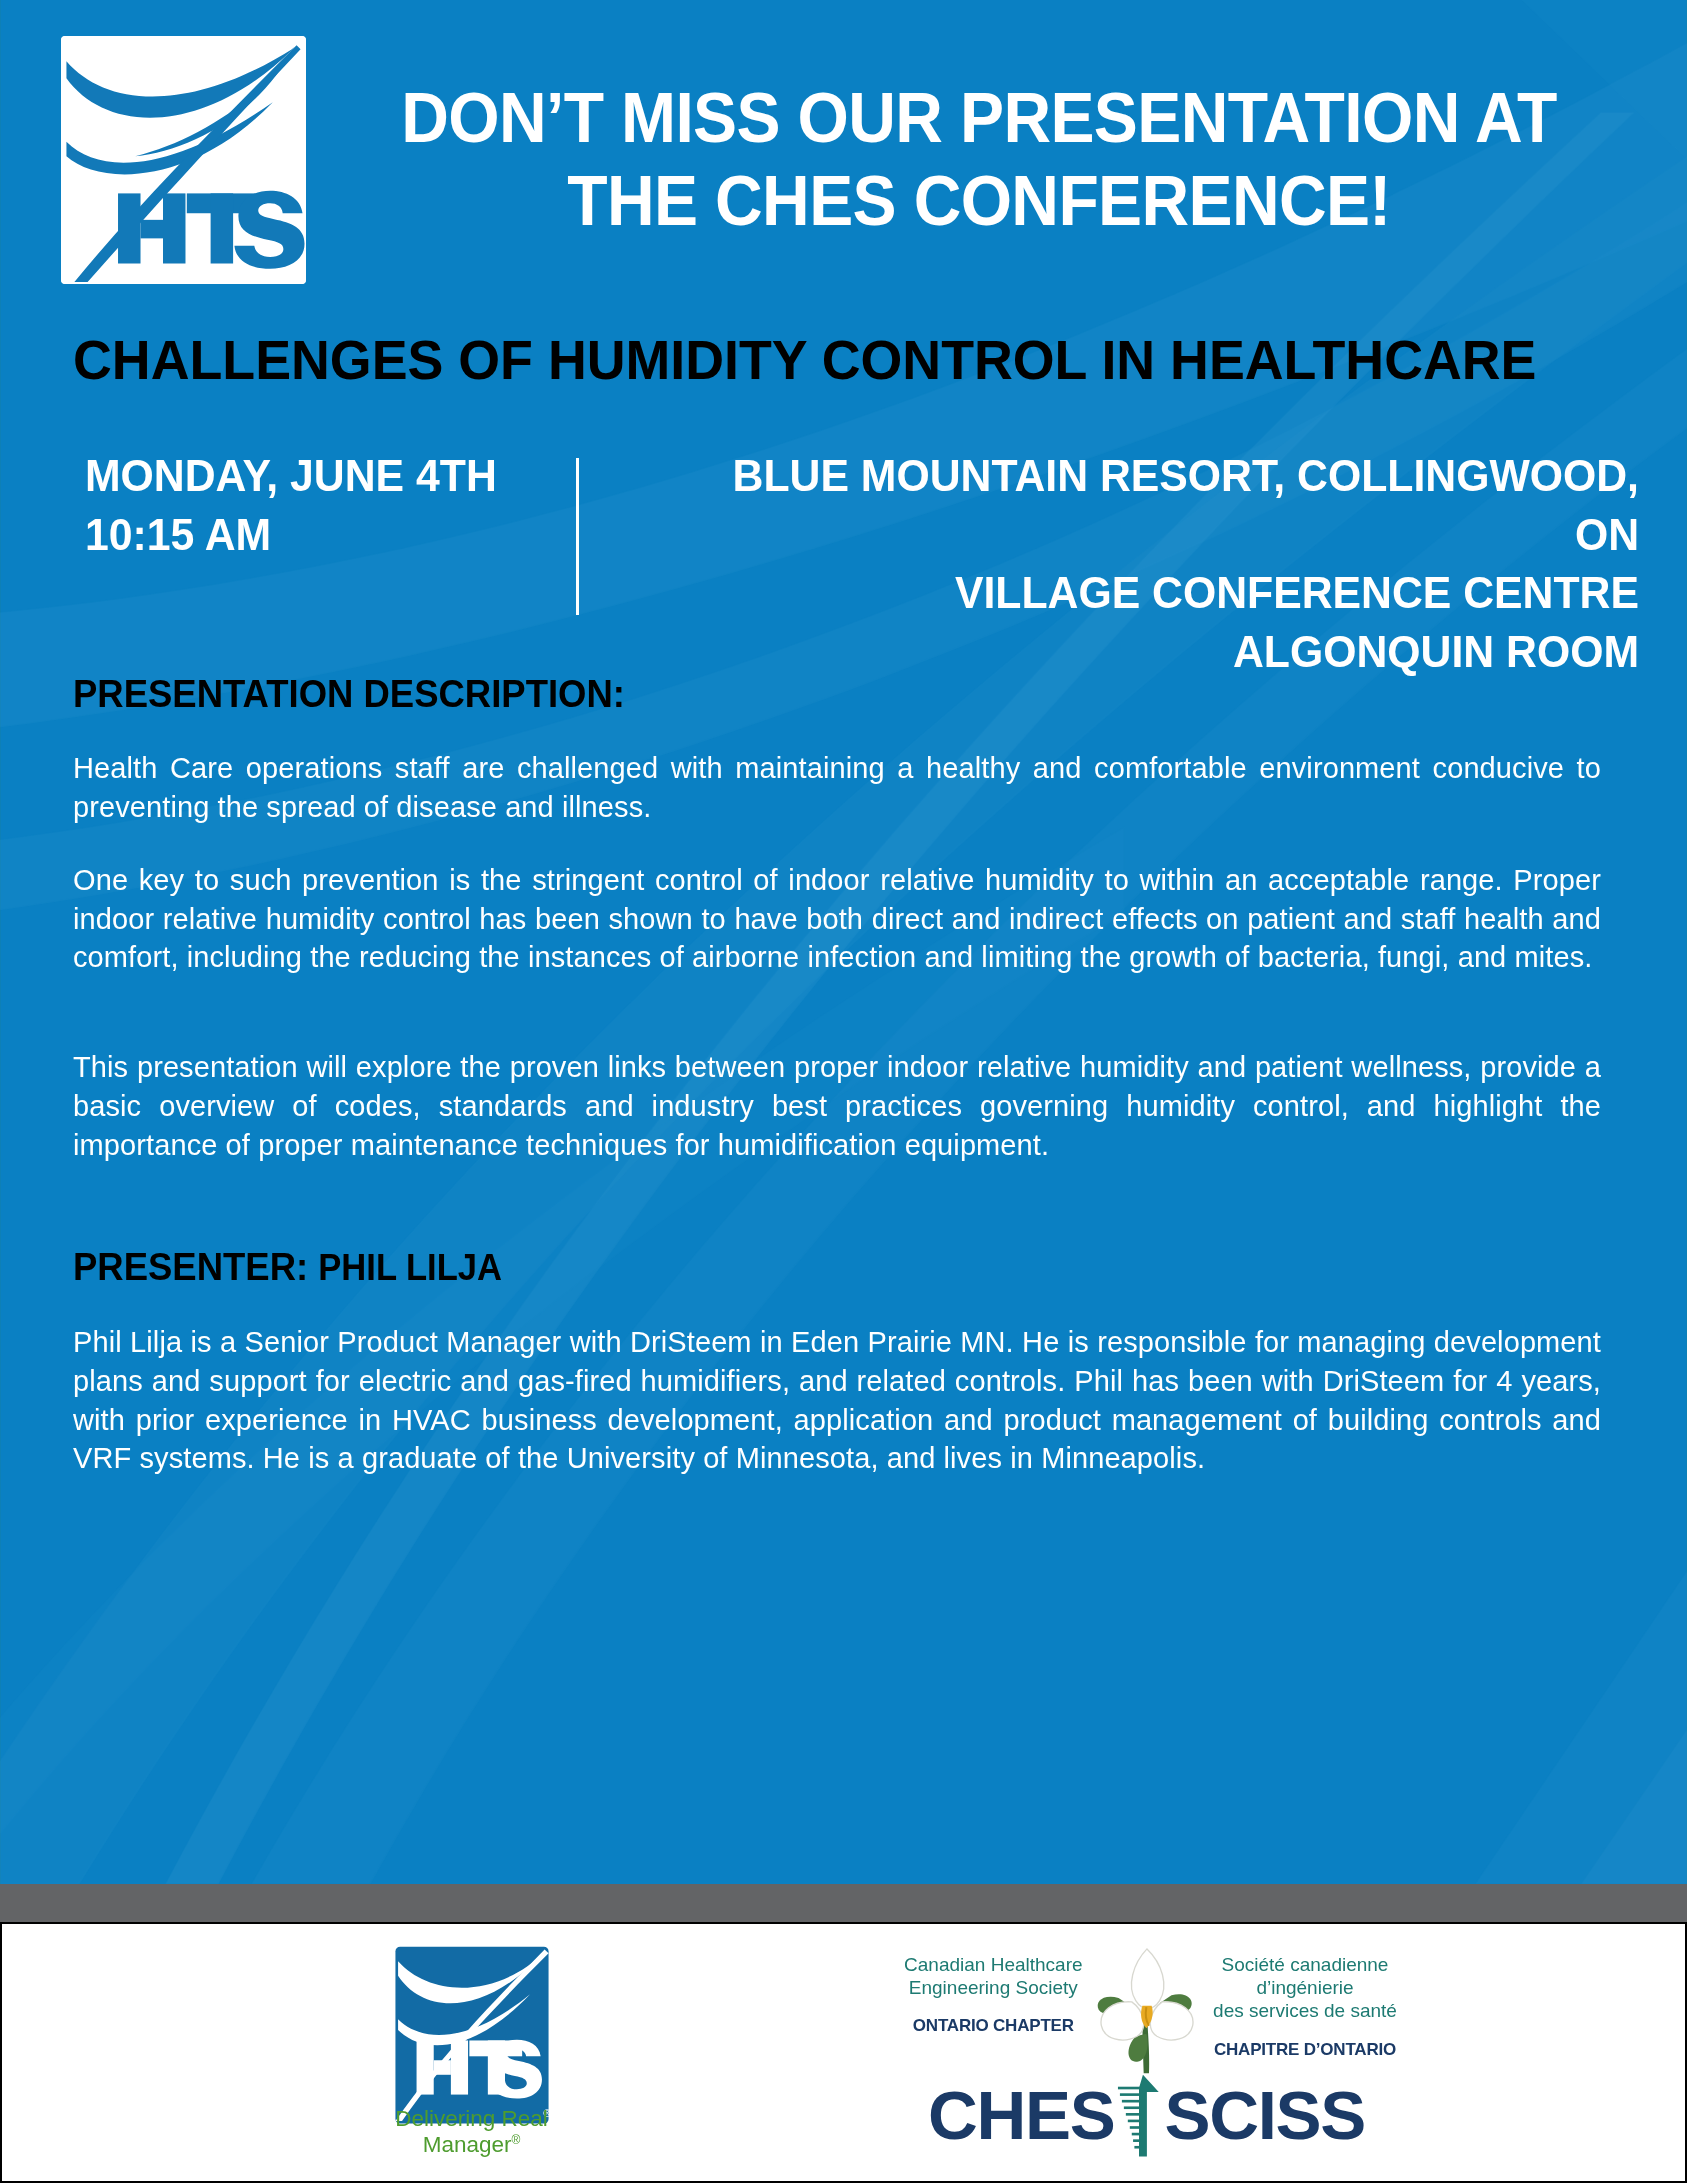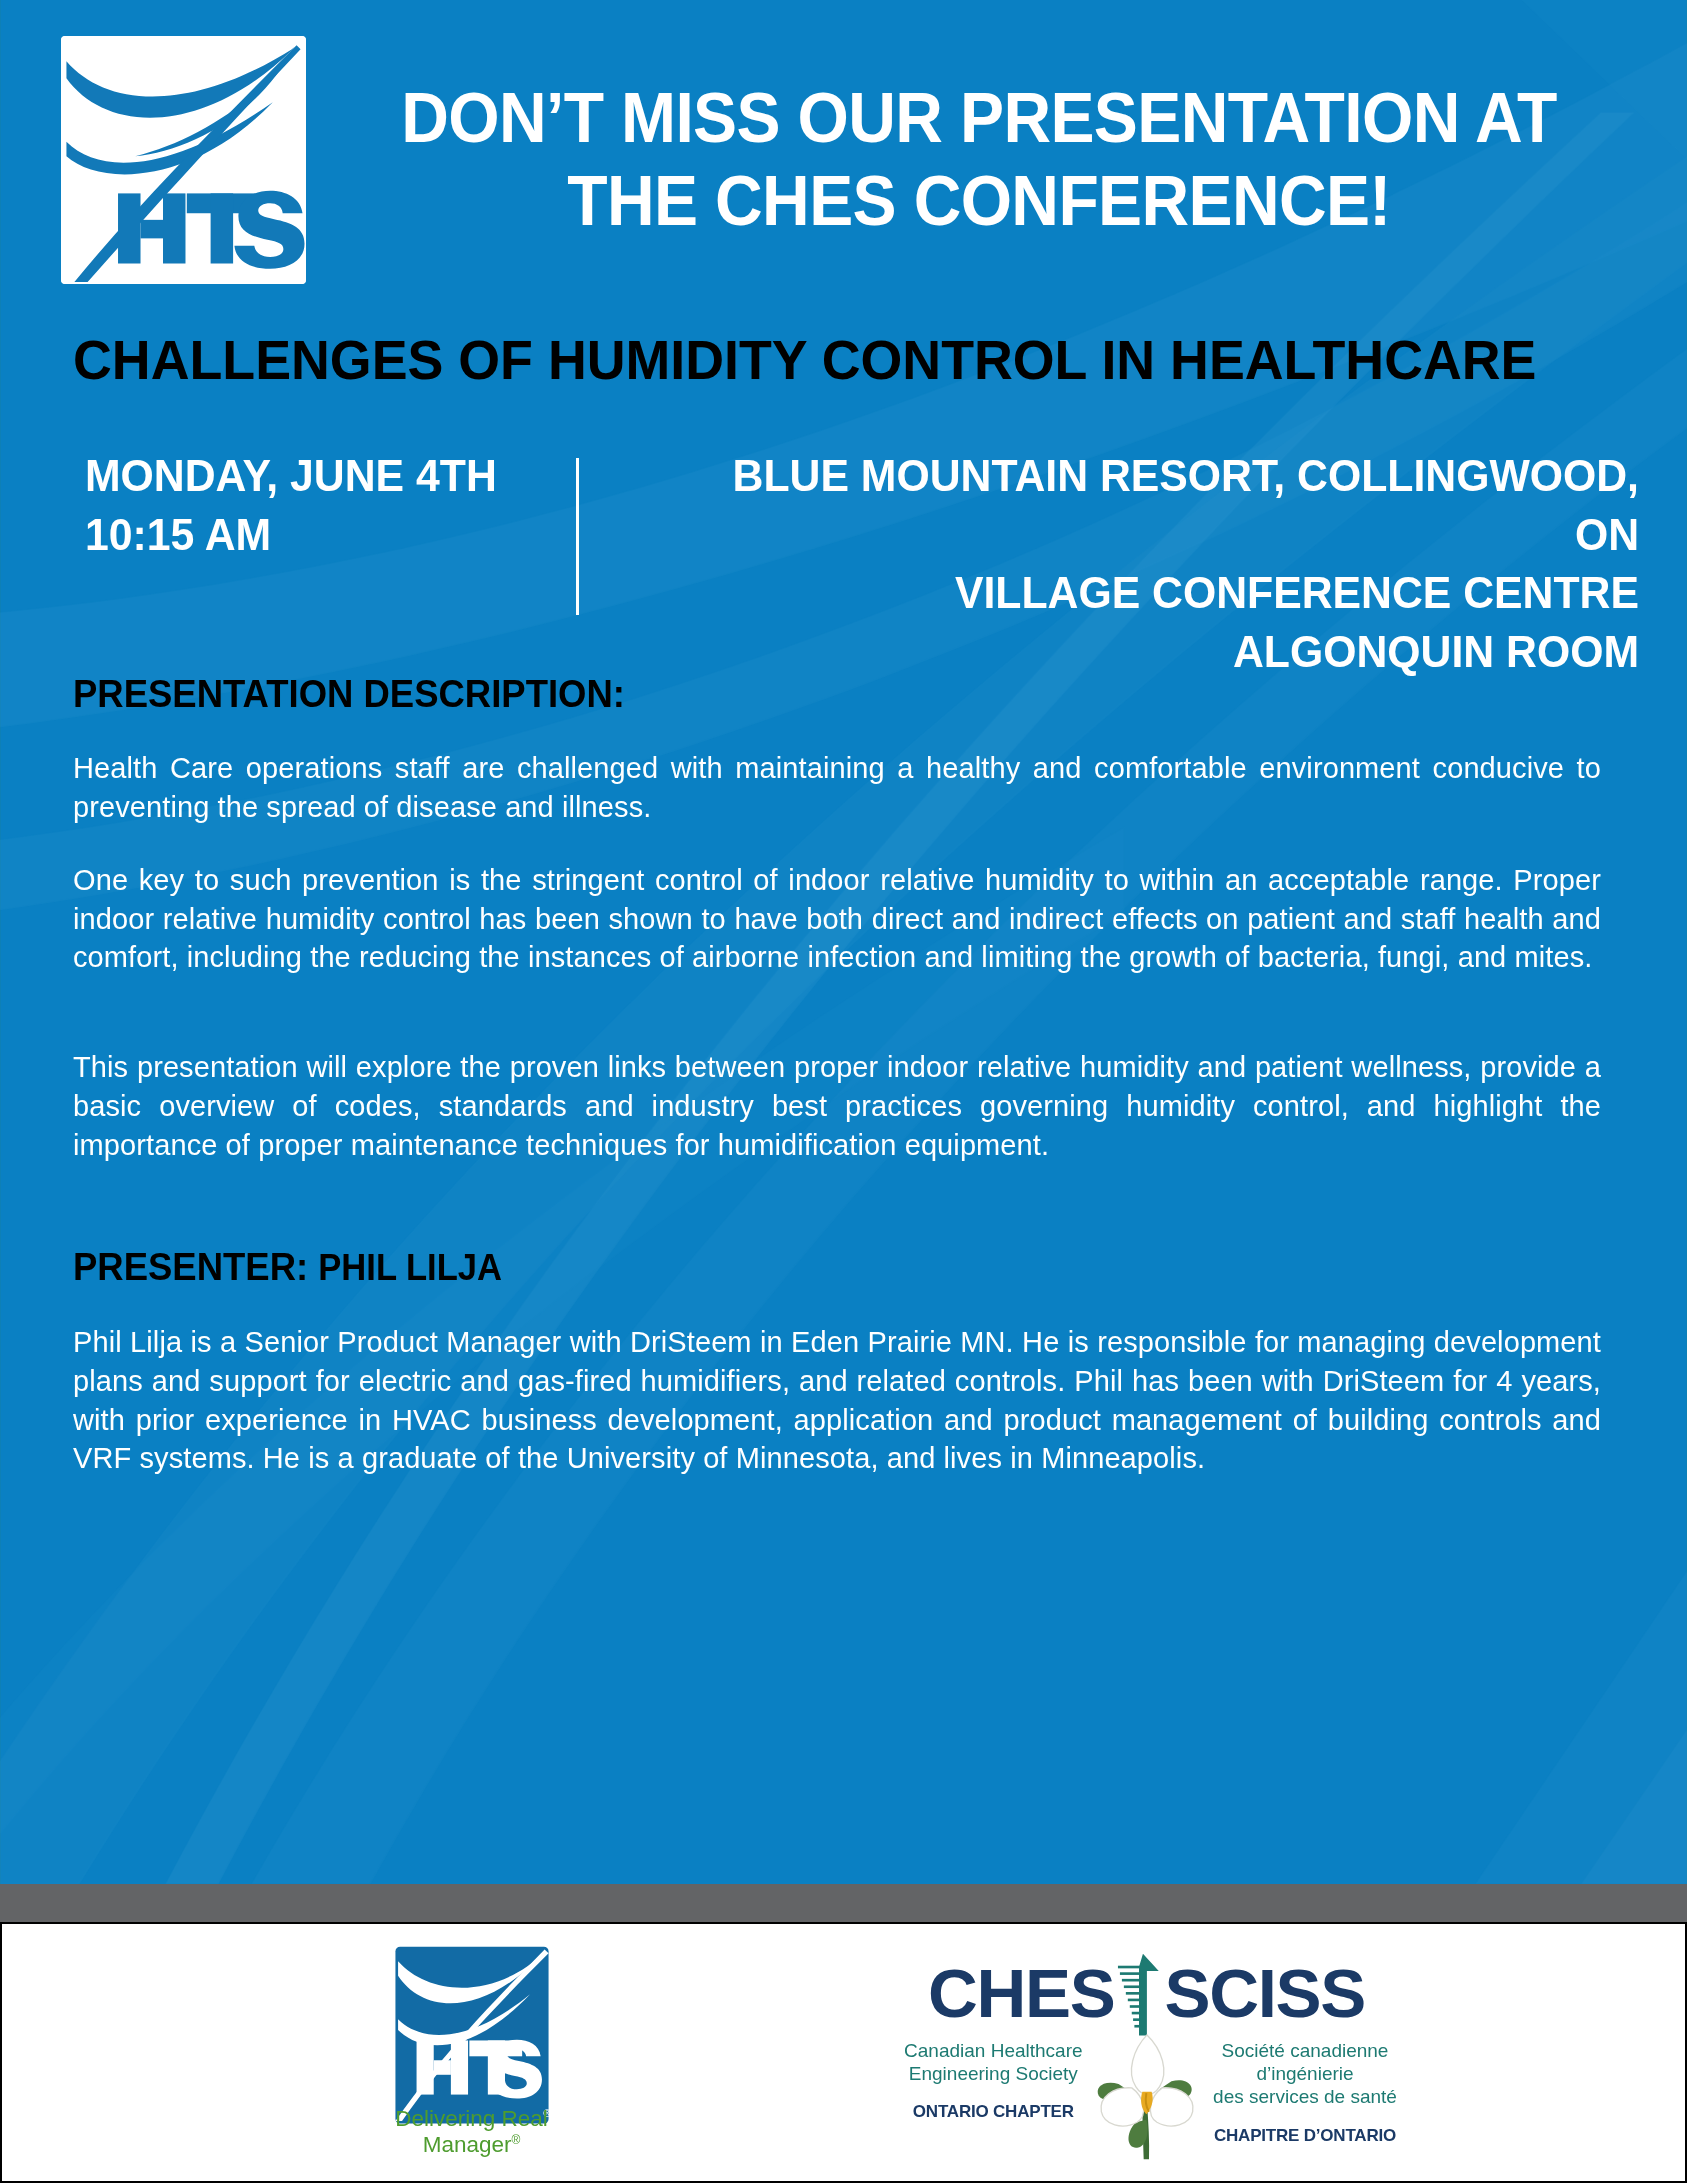--- a/index.html
+++ b/index.html
@@ -282,20 +282,51 @@
           </g>
           <text x="258" y="262" font-family="'Liberation Sans', sans-serif" font-size="16" fill="#ffffff">®</text>
         </svg>
       </div>
       <div id="f-hts-tag">
         <span>Delivering Real Manager</span><sup>®</sup>
       </div>
     </div>
 
     <div id="f-ches">
+      <div id="ches-sub">
+        <div class="ches-col" id="ches-col-left">
+          <div>Canadian Healthcare</div>
+          <div>Engineering Society</div>
+          <div class="ches-chapter">ONTARIO CHAPTER</div>
+        </div>
+
+        <div id="ches-flower">
+          <svg width="126" height="139" viewBox="0 0 190 210" xmlns="http://www.w3.org/2000/svg">
+
+            <path d="M 95,120 C 97,150 99,178 98,206 L 90,206 C 89,176 88,148 88,120 Z" fill="#3d6b35"></path>
+
+            <path d="M 52,92 C 28,86 16,98 22,110 C 30,122 58,116 70,104 Z" fill="#4e7c3f"></path>
+            <path d="M 132,88 C 156,82 168,96 160,108 C 150,120 124,112 114,100 Z" fill="#4e7c3f"></path>
+            <path d="M 78,150 C 60,170 66,192 82,188 C 96,184 98,160 94,146 Z" fill="#4e7c3f"></path>
+
+            <path d="M 95,18 C 74,40 64,74 78,96 C 88,112 104,112 114,96 C 128,74 118,40 95,18 Z" fill="#ffffff" stroke="#d8d8d0" stroke-width="2"></path>
+            <path d="M 72,98 C 44,96 22,112 26,134 C 30,154 58,162 80,150 C 96,140 92,112 72,98 Z" fill="#ffffff" stroke="#d8d8d0" stroke-width="2"></path>
+            <path d="M 118,98 C 146,96 168,112 164,134 C 160,154 132,162 110,150 C 94,140 98,112 118,98 Z" fill="#ffffff" stroke="#d8d8d0" stroke-width="2"></path>
+
+            <path d="M 88,104 C 84,116 86,130 94,138 C 102,130 106,116 102,104 Z" fill="#e8aa22"></path>
+            <path d="M 94,106 C 92,118 94,128 98,134" stroke="#c98f10" stroke-width="3" fill="none"></path>
+          </svg>
+        </div>
+
+        <div class="ches-col" id="ches-col-right">
+          <div>Société canadienne d’ingénierie</div>
+          <div>des services de santé</div>
+          <div class="ches-chapter">CHAPITRE D’ONTARIO</div>
+        </div>
+      </div>
       <div id="ches-row">
         <span class="ches-word">CHES</span>
         <span id="ches-tree">
           <svg width="50" height="86" viewBox="0 0 76 130" xmlns="http://www.w3.org/2000/svg">
             <g fill="#1d7a72">
               <path d="M 40,2 L 62,30 L 44,30 L 44,126 L 32,126 L 32,30 L 18,30 Z" opacity="0"></path>
 
               <path d="M 44,4 L 68,30 L 50,30 L 50,128 L 38,128 L 38,24 Z"></path>
               <rect x="6" y="22" width="34" height="4"></rect>
               <rect x="9" y="32" width="31" height="4"></rect>
@@ -305,48 +336,17 @@
               <rect x="21" y="72" width="19" height="4"></rect>
               <rect x="24" y="82" width="16" height="4"></rect>
               <rect x="27" y="92" width="13" height="4"></rect>
               <rect x="29" y="102" width="11" height="4"></rect>
               <rect x="31" y="112" width="9" height="4"></rect>
             </g>
           </svg>
         </span>
         <span class="ches-word">SCISS</span>
       </div>
-      <div id="ches-sub">
-        <div class="ches-col" id="ches-col-left">
-          <div>Canadian Healthcare</div>
-          <div>Engineering Society</div>
-          <div class="ches-chapter">ONTARIO CHAPTER</div>
-        </div>
-
-        <div id="ches-flower">
-          <svg width="126" height="139" viewBox="0 0 190 210" xmlns="http://www.w3.org/2000/svg">
-
-            <path d="M 95,120 C 97,150 99,178 98,206 L 90,206 C 89,176 88,148 88,120 Z" fill="#3d6b35"></path>
-
-            <path d="M 52,92 C 28,86 16,98 22,110 C 30,122 58,116 70,104 Z" fill="#4e7c3f"></path>
-            <path d="M 132,88 C 156,82 168,96 160,108 C 150,120 124,112 114,100 Z" fill="#4e7c3f"></path>
-            <path d="M 78,150 C 60,170 66,192 82,188 C 96,184 98,160 94,146 Z" fill="#4e7c3f"></path>
-
-            <path d="M 95,18 C 74,40 64,74 78,96 C 88,112 104,112 114,96 C 128,74 118,40 95,18 Z" fill="#ffffff" stroke="#d8d8d0" stroke-width="2"></path>
-            <path d="M 72,98 C 44,96 22,112 26,134 C 30,154 58,162 80,150 C 96,140 92,112 72,98 Z" fill="#ffffff" stroke="#d8d8d0" stroke-width="2"></path>
-            <path d="M 118,98 C 146,96 168,112 164,134 C 160,154 132,162 110,150 C 94,140 98,112 118,98 Z" fill="#ffffff" stroke="#d8d8d0" stroke-width="2"></path>
-
-            <path d="M 88,104 C 84,116 86,130 94,138 C 102,130 106,116 102,104 Z" fill="#e8aa22"></path>
-            <path d="M 94,106 C 92,118 94,128 98,134" stroke="#c98f10" stroke-width="3" fill="none"></path>
-          </svg>
-        </div>
-
-        <div class="ches-col" id="ches-col-right">
-          <div>Société canadienne d’ingénierie</div>
-          <div>des services de santé</div>
-          <div class="ches-chapter">CHAPITRE D’ONTARIO</div>
-        </div>
-      </div>
     </div>
 
   </div>
 </div>
 
 
 </body></html>

